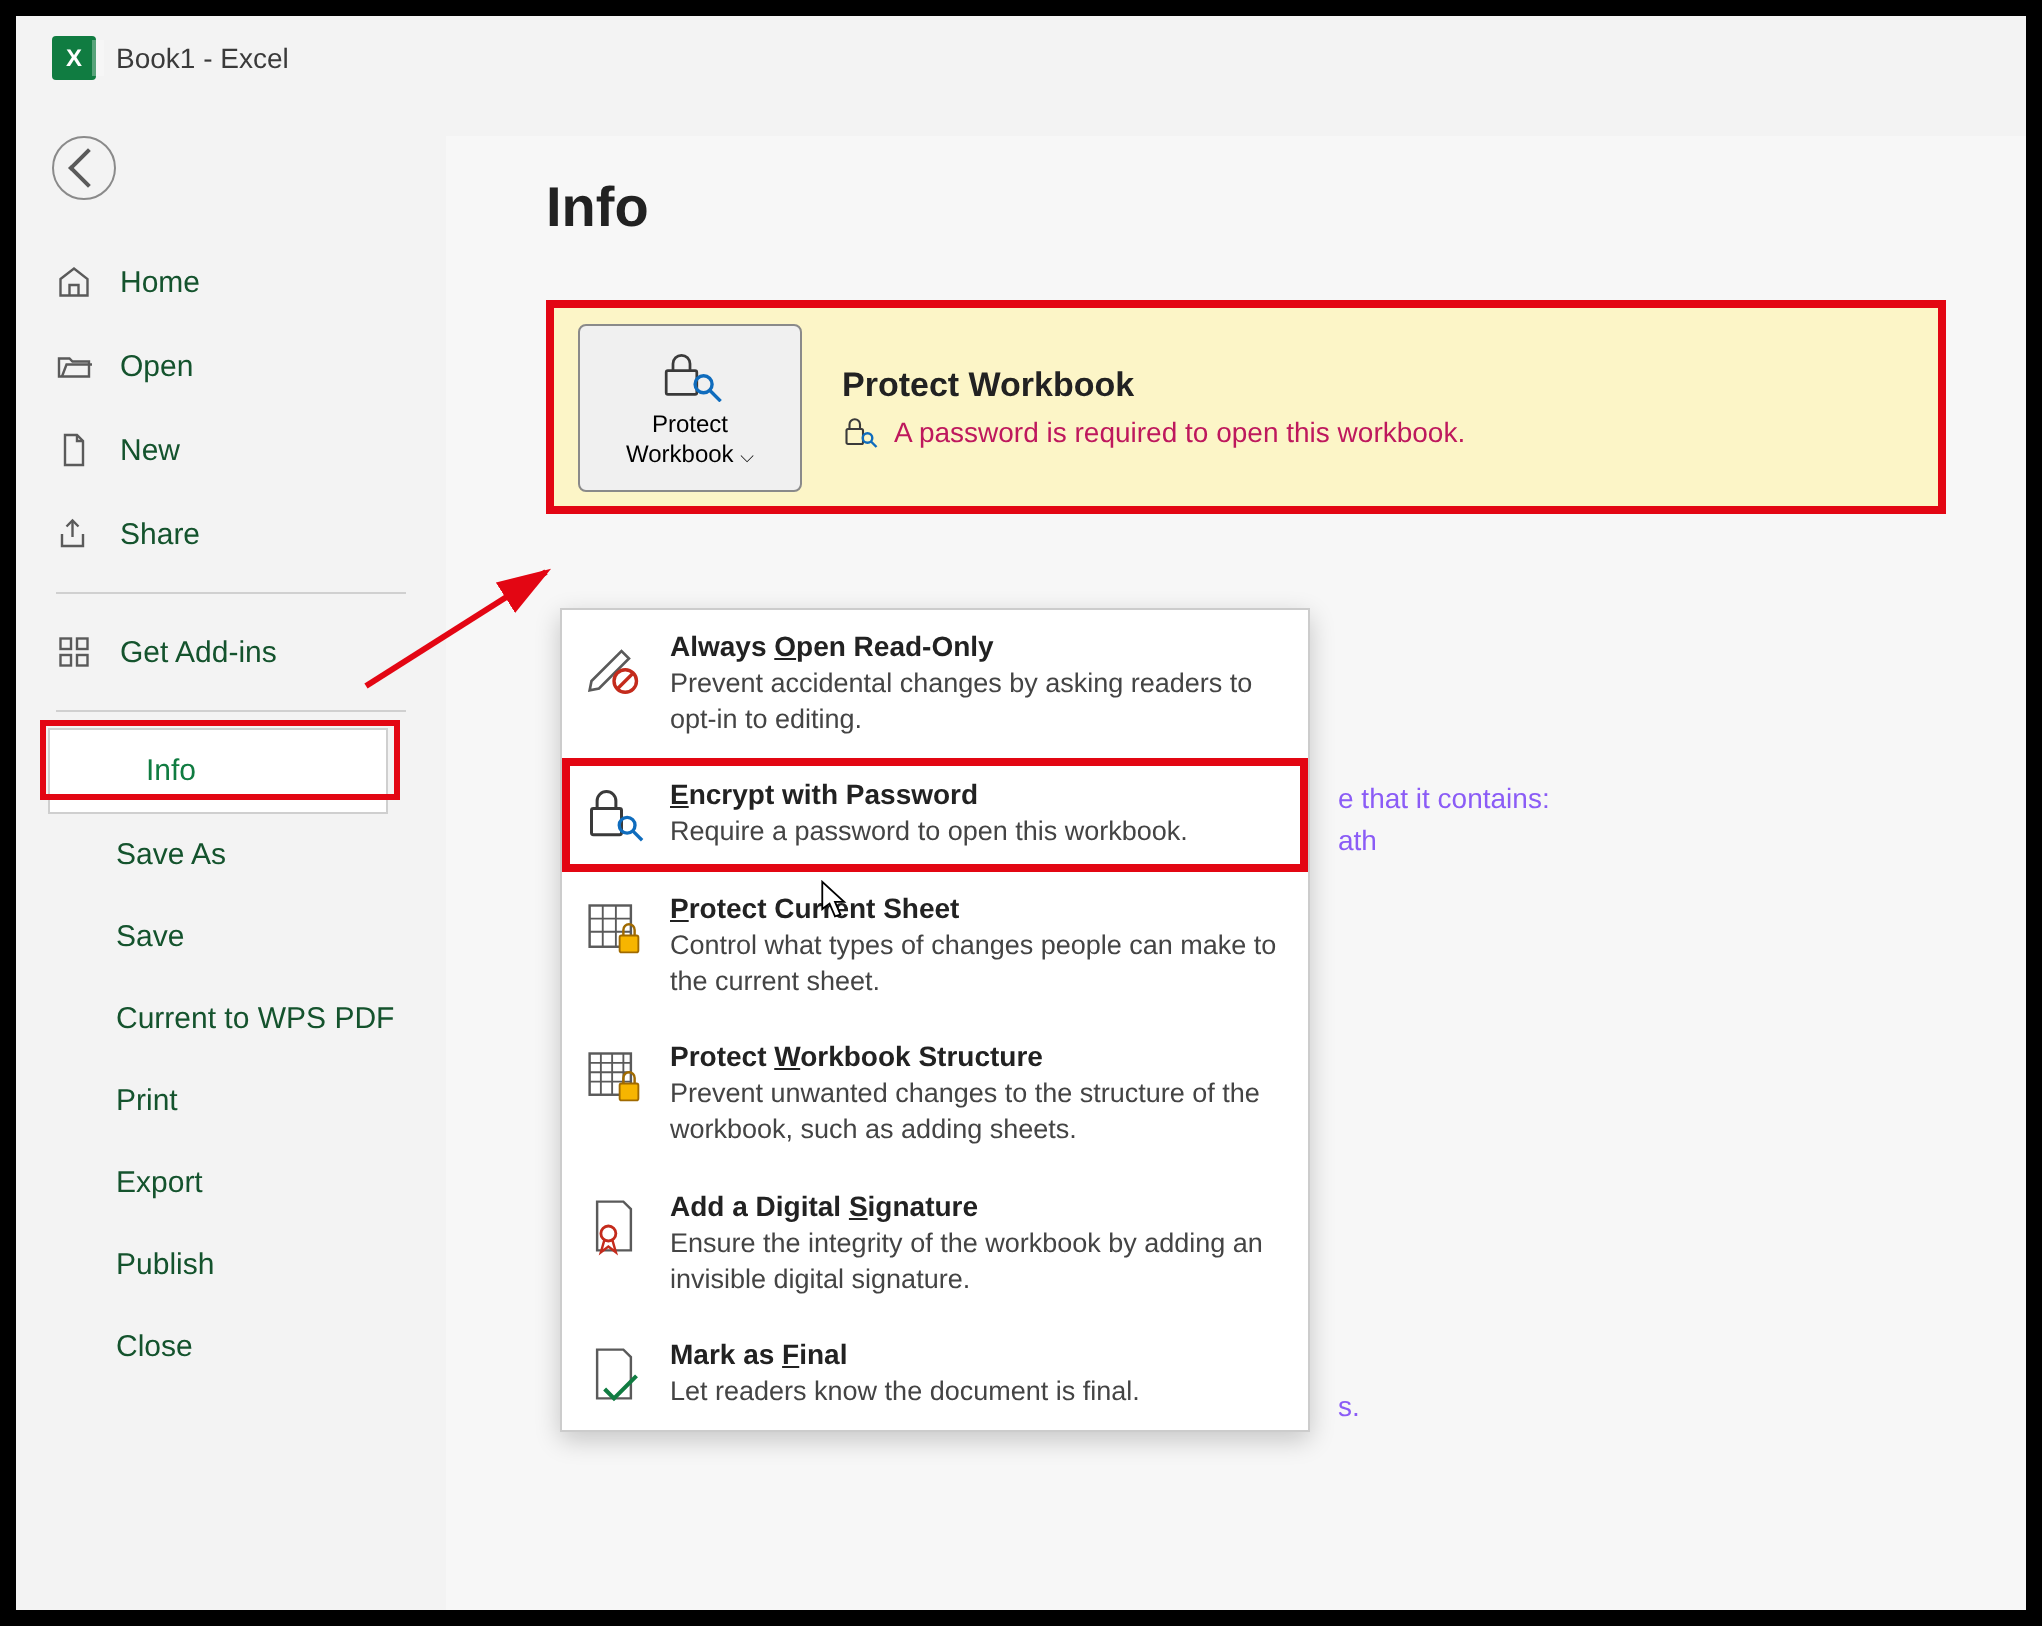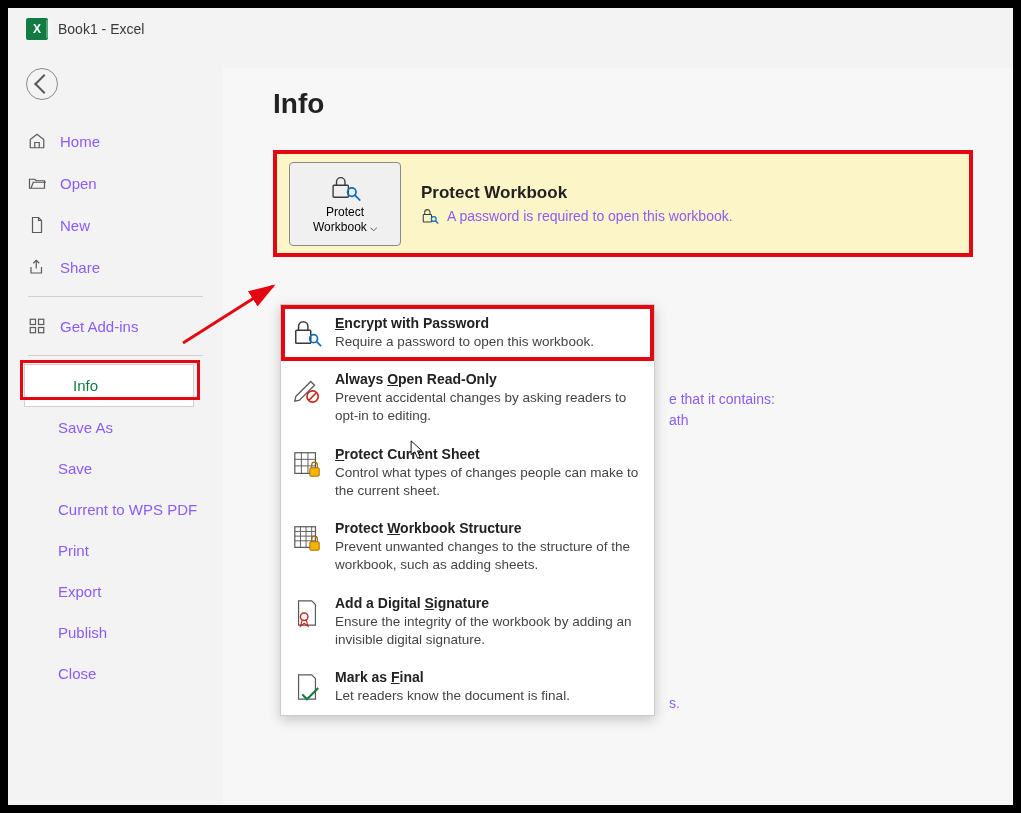--- a/index.html
+++ b/index.html
@@ -11,41 +11,41 @@
   .excel-logo { width: 22px; height: 22px; background: #107c41; border-radius: 2px; display: flex; align-items: center; justify-content: center; color: #fff; font-weight: bold; font-size: 12px; position: relative;}
   .excel-logo::after { content:""; position:absolute; right:-4px; top:2px; width:6px; height:18px; background:#fff; opacity:.3;}
   .title-text { font-size: 14px; color: #3a3a3a; }
   
   
   .sidebar { position: absolute; left: 0; top: 60px; width: 215px; }
   .back-btn { width: 32px; height: 32px; margin-left: 18px; margin-bottom: 20px; border: 1px solid #8a8a8a; border-radius: 50%; display:flex; align-items:center; justify-content:center; cursor:pointer;}
   .back-arrow { width:14px; height:14px; border-left:2px solid #5a5a5a; border-bottom:2px solid #5a5a5a; transform: rotate(45deg); margin-left:4px;}
   
   .nav-section { margin-top: 10px; }
-  .nav-item { display:flex; align-items:center; gap:14px; padding: 12px 20px; font-size:15px; color:#8b5cf6; cursor:pointer; }
+  .nav-item { display:flex; align-items:center; gap:14px; padding: 12px 20px; font-size:15px; color:#14532d; cursor:pointer; }
   .nav-item.sub { padding-left: 50px; font-size:15px; }
   .nav-divider { border-top:1px solid #d0d0d0; margin: 8px 20px 8px 20px; }
   .nav-item.active-info { background:#fff; border:1px solid #cfcfcf; padding-left:48px; color:#107c41; font-weight:400;}
   
   .nav-icon { width:18px; height:18px; flex-shrink:0; display:flex; align-items:center; justify-content:center; }
   
   
   .main { position:absolute; left:215px; top:60px; right:0; bottom:0; background:#f7f7f7; padding: 20px 0 0 50px; }
   .page-title { font-size:28px; font-weight:600; color:#222; margin-bottom: 30px; }
   
   
   .protect-box { position:relative; border:4px solid #e30613; background:#fcf5c7; display:flex; align-items:center; padding:10px 12px; width:700px; height:107px;}
   .protect-btn { width:112px; height:84px; background:#f0f0f0; border:1px solid #8a8a8a; border-radius:4px; display:flex; flex-direction:column; align-items:center; justify-content:center; gap:4px; cursor:pointer;}
   .protect-btn-label { font-size:12px; text-align:center; line-height:1.2;}
   .protect-btn-label .chev { font-size:9px;}
   .lock-key-big { width:34px; height:28px; position:relative;}
   
   .protect-info { margin-left:20px;}
   .protect-info h3 { font-size:17px; font-weight:600; color:#222; margin-bottom:4px;}
-  .protect-info .row { display:flex; align-items:center; gap:8px; font-size:14px; color:#8b5cf6;}
+  .protect-info .row { display:flex; align-items:center; gap:8px; font-size:14px; color:#be185d;}
   .small-lock-key { width:18px; height:18px;}
   
   
   .dropdown { position:absolute; left:272px; top:296px; width:375px; background:#fff; border:1px solid #ccc; box-shadow:0 4px 12px rgba(0,0,0,0.2); z-index:10;}
   .dd-item { display:flex; gap:12px; padding:10px 14px 10px 10px; cursor:pointer;}
   .dd-item.highlighted { border:4px solid #e30613; padding:6px 10px 6px 6px;}
   .dd-icon { width:32px; height:32px; flex-shrink:0; display:flex; align-items:center; justify-content:center; margin-top:2px;}
   .dd-text { flex:1;}
   .dd-title { font-size:14px; font-weight:600; color:#222; margin-bottom:2px;}
   .dd-desc { font-size:13.5px; color:#444; line-height:1.35;}
@@ -191,46 +191,46 @@
         </div>
       </div>
     </div>
 
     <div class="behind-text" style="left:430px; top:323px;">e that it contains:</div>
     <div class="behind-text" style="left:430px; top:344px;">ath</div>
     <div class="behind-text" style="left:430px; top:627px;">s.</div>
   </div>
 
   <div class="dropdown">
+    <div class="dd-item">
+      <div class="dd-icon">
+        <svg viewBox="0 0 32 32" width="30" height="30">
+          <path d="M4 24 L20 8 L24 12 L8 28 L3 29 Z" fill="none" stroke="#5a5a5a" stroke-width="1.4"></path>
+          <circle cx="22" cy="24" r="6" fill="none" stroke="#c42b1c" stroke-width="1.8"></circle>
+          <line x1="18" y1="28" x2="26" y2="20" stroke="#c42b1c" stroke-width="1.8"></line>
+        </svg>
+      </div>
+      <div class="dd-text">
+        <div class="dd-title"><span>Always </span><span class="underline">O</span><span>pen Read-Only</span></div>
+        <div class="dd-desc">Prevent accidental changes by asking readers to opt-in to editing.</div>
+      </div>
+    </div>
+
     <div class="dd-item highlighted">
       <div class="dd-icon">
         <svg viewBox="0 0 32 32" width="30" height="30">
           <rect x="4" y="13" width="16" height="14" rx="1" fill="none" stroke="#3a3a3a" stroke-width="1.6"></rect>
           <path d="M7 13 V9 a5 5 0 0 1 10 0 V13" fill="none" stroke="#3a3a3a" stroke-width="1.6"></path>
           <circle cx="23" cy="22" r="4.2" fill="none" stroke="#0f6cbd" stroke-width="1.8"></circle>
           <line x1="26" y1="25" x2="31" y2="30" stroke="#0f6cbd" stroke-width="1.8"></line>
         </svg>
       </div>
       <div class="dd-text">
         <div class="dd-title"><span></span><span class="underline">E</span><span>ncrypt with Password</span></div>
         <div class="dd-desc">Require a password to open this workbook.</div>
-      </div>
-    </div>
-
-    <div class="dd-item">
-      <div class="dd-icon">
-        <svg viewBox="0 0 32 32" width="30" height="30">
-          <path d="M4 24 L20 8 L24 12 L8 28 L3 29 Z" fill="none" stroke="#5a5a5a" stroke-width="1.4"></path>
-          <circle cx="22" cy="24" r="6" fill="none" stroke="#c42b1c" stroke-width="1.8"></circle>
-          <line x1="18" y1="28" x2="26" y2="20" stroke="#c42b1c" stroke-width="1.8"></line>
-        </svg>
-      </div>
-      <div class="dd-text">
-        <div class="dd-title"><span>Always </span><span class="underline">O</span><span>pen Read-Only</span></div>
-        <div class="dd-desc">Prevent accidental changes by asking readers to opt-in to editing.</div>
       </div>
     </div>
 
     <div class="dd-item">
       <div class="dd-icon">
         <svg viewBox="0 0 32 32" width="30" height="30">
           <rect x="3" y="4" width="22" height="22" fill="none" stroke="#5a5a5a" stroke-width="1.3"></rect>
           <line x1="3" y1="11" x2="25" y2="11" stroke="#5a5a5a" stroke-width="1"></line>
             <line x1="3" y1="18" x2="25" y2="18" stroke="#5a5a5a" stroke-width="1"></line>
           <line x1="10" y1="4" x2="10" y2="26" stroke="#5a5a5a" stroke-width="1"></line>

